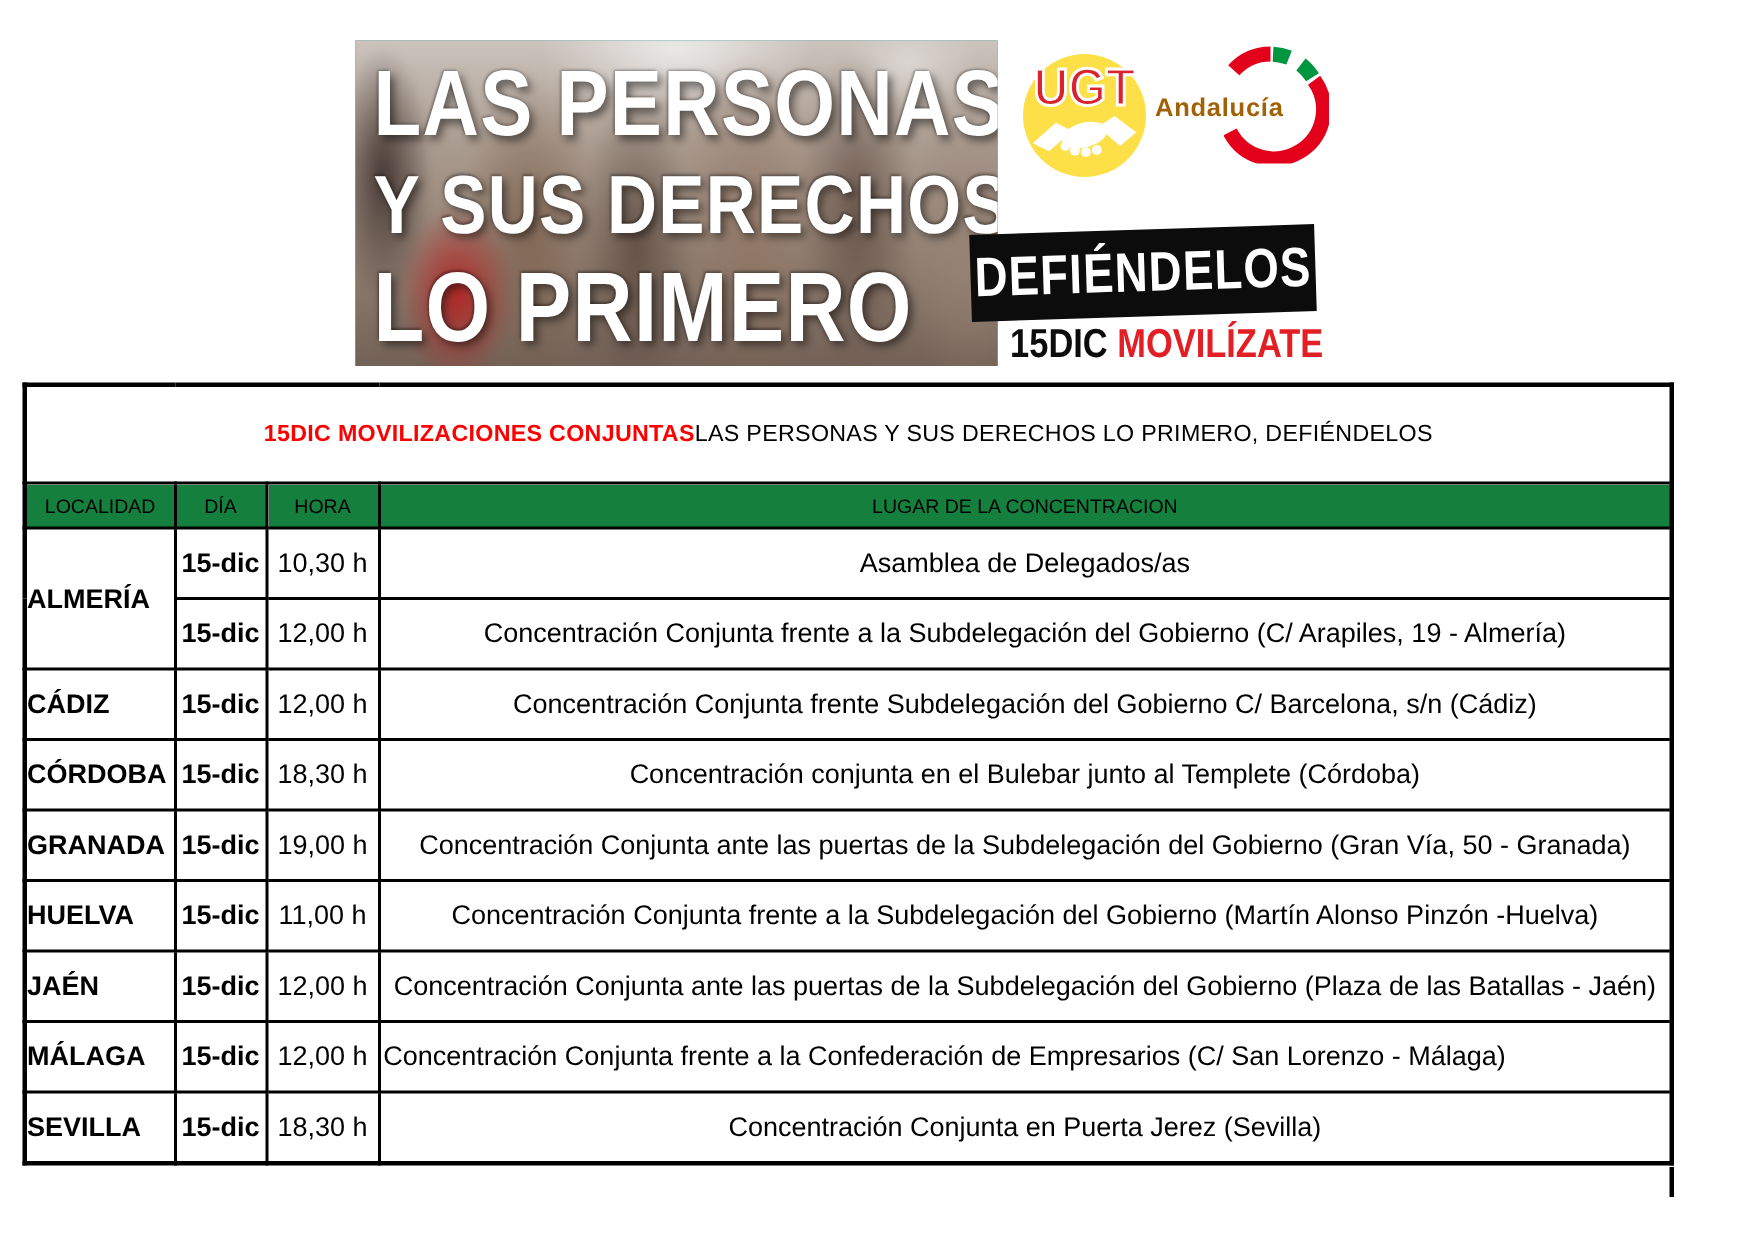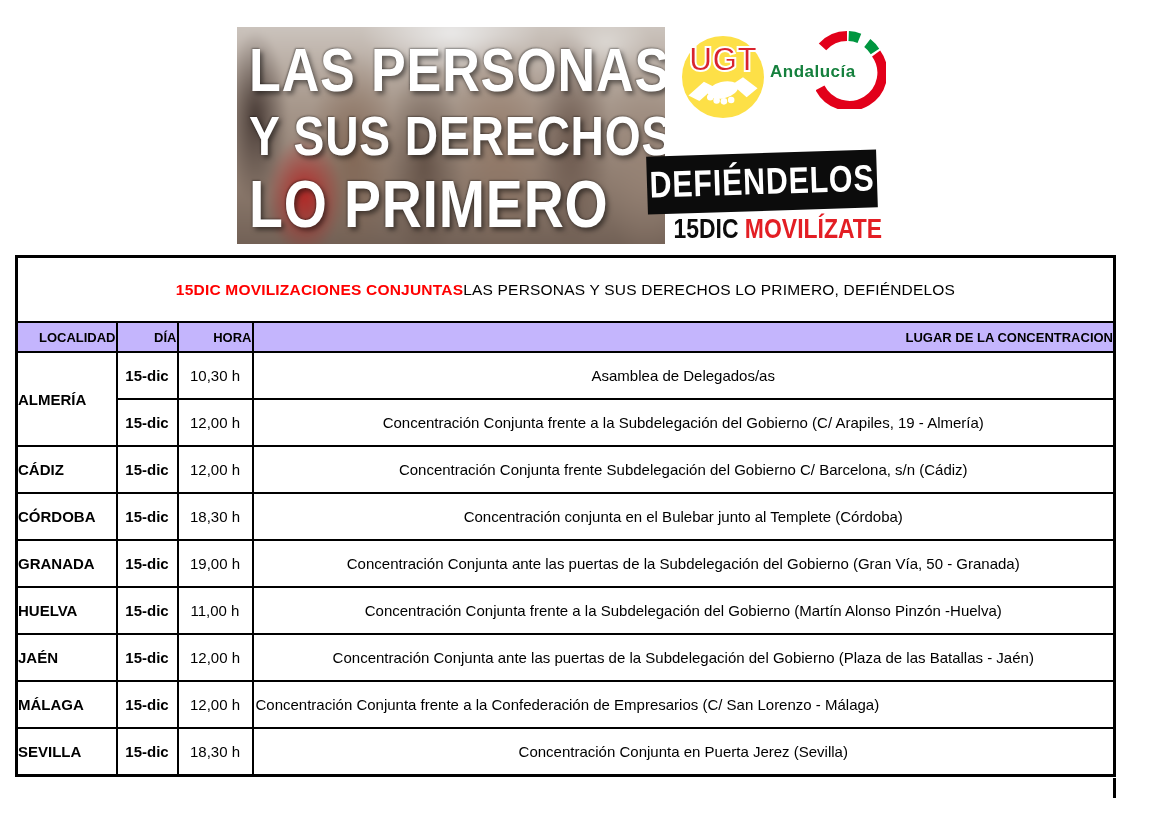--- a/index.html
+++ b/index.html
@@ -46,21 +46,21 @@
   }
   .ugt-text{
     position:absolute;left:0;right:0;top:3px;text-align:center;
     font-size:35px;font-weight:bold;letter-spacing:0px;
     color:#d9232e;-webkit-text-stroke:2px #fff;
     transform:scaleX(.92);
   }
   .handshake{position:absolute;left:4px;bottom:8px;}
   .andalucia-label{
     position:absolute;left:770px;top:62px;
-    font-size:17px;font-weight:bold;color:#15803d;letter-spacing:.5px;
+    font-size:17px;font-weight:bold;color:#a16207;letter-spacing:.5px;
   }
   .arc-svg{position:absolute;left:816px;top:29px;}
 
   .defiendelos-box{
     position:absolute;left:647px;top:153px;width:230px;height:58px;
     background:#0c0c0c;transform:rotate(-1.8deg);
     display:flex;align-items:center;justify-content:center;
   }
   .defiendelos-box span{
     display:inline-block;color:#fff;font-weight:bold;font-size:37px;
@@ -82,24 +82,24 @@
   }
   table.main col.c-loc{width:100px;}
   table.main col.c-dia{width:61px;}
   table.main col.c-hora{width:75px;}
   table.main td,table.main th{border:2px solid #000;padding:0;overflow:hidden;}
   tr.title-row td{height:63px;text-align:center;vertical-align:middle;}
   .title-wrap{display:flex;justify-content:center;align-items:center;}
   .title-red{color:#ff0000;font-weight:bold;font-size:15.5px;letter-spacing:.2px;white-space:nowrap;}
   .title-black{color:#000;font-weight:normal;font-size:15.5px;letter-spacing:.2px;white-space:nowrap;}
   tr.header-row th{
-    height:28px;background:#c4b5fd;font-size:13px;font-weight:bold;
-    text-align:right;vertical-align:middle;color:#000;
-  }
-  tr.data-row td{height:45px;vertical-align:middle;font-size:15px;color:#000;}
+    height:28px;background:#15803d;font-size:13px;font-weight:normal;
+    text-align:center;vertical-align:middle;color:#000;
+  }
+  tr.data-row td{height:45px;vertical-align:middle;font-size:18px;color:#000;}
   td.loc{font-weight:bold;font-size:14px;text-align:left;padding-left:4px;}
   td.dia{font-weight:bold;font-size:13px;text-align:center;}
   td.hora{font-size:13.5px;text-align:center;font-weight:normal;}
   td.lugar{text-align:center;}
   td.lugar.align-left{text-align:left;padding-left:2px;}
 
   .border-tail{
     position:absolute;left:1113px;top:778px;width:3px;height:20px;background:#000;
   }
 </style>

